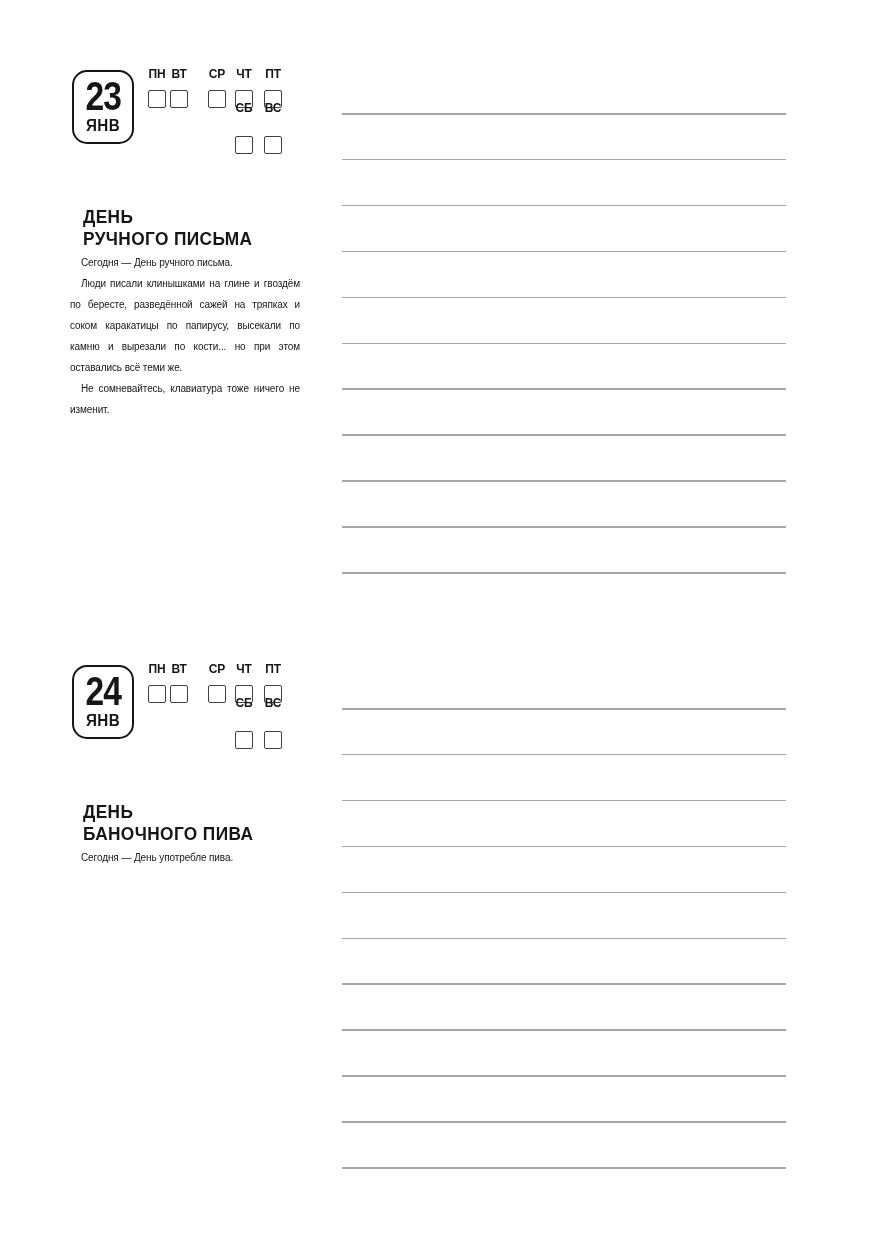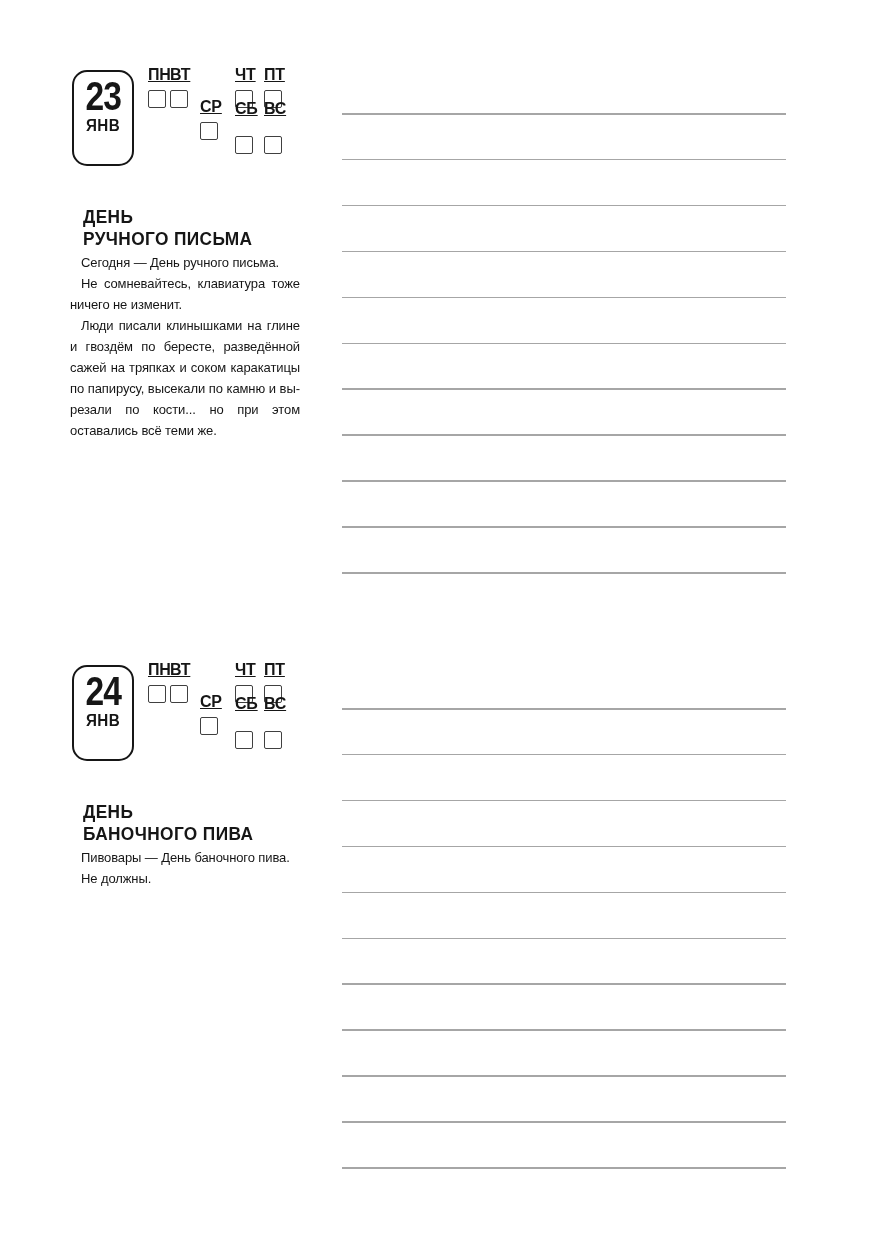--- a/index.html
+++ b/index.html
@@ -7,57 +7,57 @@
     position:relative; width:874px; height:1240px; background:#fff;
     font-family:"Liberation Sans", sans-serif; color:var(--ink, #161616);
     overflow:hidden;
   }
   .entry { position:absolute; left:0; width:874px; height:620px; }
   .entry.first  { top:0; }
   .entry.second { top:595px; }
 
   
   .date-badge {
-    position:absolute; left:72px; top:70px; width:62px; height:96px;
+    position:absolute; left:72px; top:70px; width:62px; height:74px;
     box-sizing:border-box; border:2.5px solid var(--ink, #161616); border-radius:15px;
     display:flex; flex-direction:column; align-items:center; justify-content:flex-start;
     padding-top:6px;
   }
   .date-day {
     font-size:40px; font-weight:bold; line-height:36px; letter-spacing:-1px;
     transform:scaleX(0.84); transform-origin:center top;
   }
   .date-month {
     font-size:16px; font-weight:bold; line-height:15px; margin-top:4px;
     letter-spacing:0.5px; transform:scaleX(0.95); transform-origin:center top;
   }
 
   
   .weekdays { position:absolute; left:148px; top:69px; width:136px; height:86px; }
   .wd-label {
     position:absolute; top:0; width:18px; text-align:center;
-    font-size:16px; font-weight:bold; line-height:11px; letter-spacing:-0.2px;text-decoration:underline;
+    font-size:12px; font-weight:bold; line-height:11px; letter-spacing:-0.2px;
   }
   .wd-box {
     position:absolute; top:21px; width:18px; height:18px; box-sizing:border-box;
     border:1.6px solid var(--checkbox-border, #404040); border-radius:2px; background:#fff;
   }
-  .c0 { left:0; } .c1 { left:22px; } .c2 { left:52px;margin-top:32px; } .c3 { left:87px; } .c4 { left:116px; }
+  .c0 { left:0; } .c1 { left:22px; } .c2 { left:60px; } .c3 { left:87px; } .c4 { left:116px; }
   .row2.wd-label { top:34px; }
   .row2.wd-box   { top:67px; }
 
   
   .entry-title {
     position:absolute; left:83px; top:191px;
     font-size:18px; font-weight:bold; line-height:22.5px; letter-spacing:0.4px;
     transform:scaleX(0.96); transform-origin:left top; white-space:nowrap;
   }
   .entry-text {
     position:absolute; left:70px; top:252px; width:230px;
-    font-size:13px; line-height:21px; text-align:justify;
+    font-size:10px; line-height:21px; text-align:justify;
     letter-spacing:-0.1px;
   }
   .entry-text p { margin:0; text-indent:11px; }
 
   
   .notes-area { position:absolute; left:342px; top:113px; width:444px; height:462px; }
   .note-line  { position:absolute; left:0; width:444px; height:1.6px; background:var(--rule-line, #a6a6a6); }
 </style>
 </head>
 <body>
@@ -86,22 +86,22 @@
       <div class="wd-label row2 c4">ВС</div>
       <div class="wd-box row2 c3"></div>
       <div class="wd-box row2 c4"></div>
     </div>
 
     <h2 class="entry-title"><span>ДЕНЬ</span><br>
       <span>РУЧНОГО ПИСЬМА</span></h2>
 
     <div class="entry-text">
       <p>Сегодня — День ручного письма.</p>
+      <p>Люди писали клинышками на глине и гвоздём по бересте, разведённой сажей на тряпках и соком каракатицы по папи­русу, высекали по камню и вы­резали по кости... но при этом оставались всё теми же.</p>
       <p>Не сомневайтесь, клавиатура тоже ничего не изменит.</p>
-      <p>Люди писали клинышками на глине и гвоздём по бересте, разведённой сажей на тряпках и соком каракатицы по папи­русу, высекали по камню и вы­резали по кости... но при этом оставались всё теми же.</p>
     </div>
 
     <div class="notes-area">
         <div class="note-line" style="top: 0px;"></div>
         <div class="note-line" style="top: 45.9px;"></div>
         <div class="note-line" style="top: 91.8px;"></div>
         <div class="note-line" style="top: 137.7px;"></div>
         <div class="note-line" style="top: 183.6px;"></div>
         <div class="note-line" style="top: 229.5px;"></div>
         <div class="note-line" style="top: 275.4px;"></div>
@@ -133,22 +133,21 @@
       <div class="wd-label row2 c3">СБ</div>
       <div class="wd-label row2 c4">ВС</div>
       <div class="wd-box row2 c3"></div>
       <div class="wd-box row2 c4"></div>
     </div>
 
     <h2 class="entry-title"><span>ДЕНЬ</span><br>
       <span>БАНОЧНОГО ПИВА</span></h2>
 
     <div class="entry-text">
-      <p>Пивовары — День баночного пива.</p>
-      <p>Не должны.</p>
+      <p>Сегодня — День употребле пива.</p>
     </div>
 
     <div class="notes-area">
         <div class="note-line" style="top: 0px;"></div>
         <div class="note-line" style="top: 45.9px;"></div>
         <div class="note-line" style="top: 91.8px;"></div>
         <div class="note-line" style="top: 137.7px;"></div>
         <div class="note-line" style="top: 183.6px;"></div>
         <div class="note-line" style="top: 229.5px;"></div>
         <div class="note-line" style="top: 275.4px;"></div>

